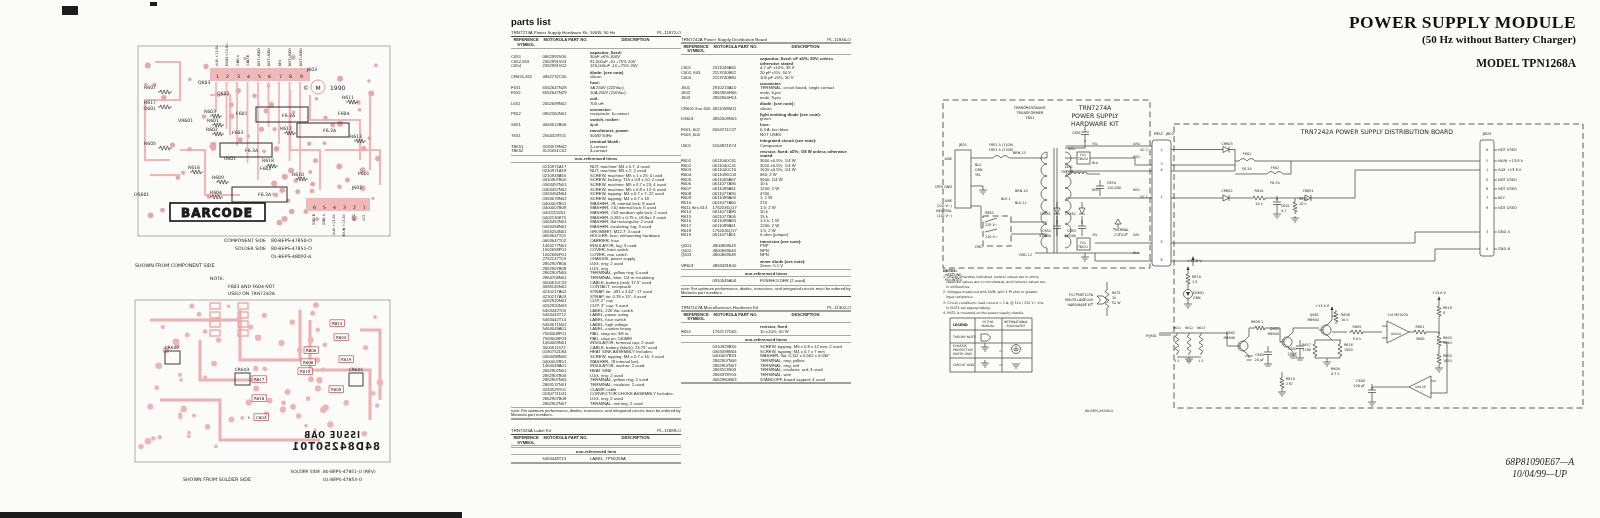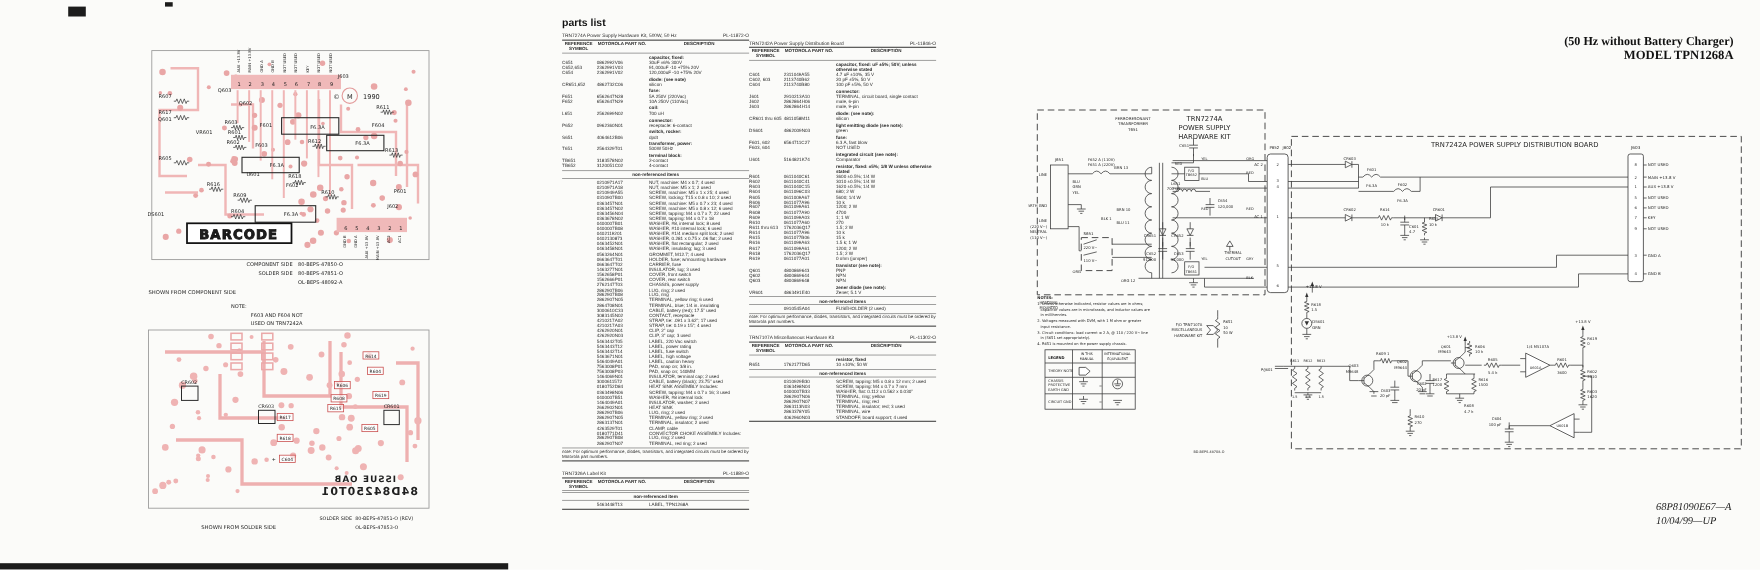--- a/index.html
+++ b/index.html
@@ -39,23 +39,23 @@
   .boardline{fill:none;stroke:#9a9a9a;stroke-width:.8;}
   .trace{stroke:#f0b6b6;fill:none;}
   .trace2{stroke:#eeb0b0;fill:none;}
   .fusebox{fill:none;stroke:#2a2a2a;stroke-width:1;}
   .blkbox{fill:none;stroke:#2a2a2a;stroke-width:.9;}
   .pinkrect{fill:#f0b9b9;}
   
   #titleblock{position:absolute;right:24px;top:12px;text-align:right;color:#111;
               font-family:"Liberation Serif",serif;font-weight:bold;}
   #titleblock .t1{font-size:17.5px;letter-spacing:.4px;}
-  #titleblock .t2{font-size:11px;margin-top:20px;}
-  #titleblock .t3{font-size:11.5px;margin-top:1px;}
-  #docnum{position:absolute;right:26px;top:456px;text-align:left;color:#222;
+  #titleblock .t2{font-size:11px;margin-top:0;}
+  #titleblock .t3{font-size:11.5px;margin-top:12px;}
+  #docnum{position:absolute;right:26px;top:456px;text-align:center;color:#222;
           font-family:"Liberation Serif",serif;font-style:italic;font-size:9.5px;line-height:12px;}
 </style>
 </head>
 <body>
 
 <div id="page">
   <div class="mark" id="m1"></div>
   <div class="mark" id="m2"></div>
   <div class="mark" id="m3"></div>
 
@@ -1453,20 +1453,21 @@
         <text x="18" y="259" font-size="3.2">CHASSIS</text>
         <text x="18" y="263" font-size="3.2">PROTECTIVE</text>
         <text x="18" y="267" font-size="3.2">EARTH GND</text>
         <text x="64" y="264" font-size="3.4">=</text>
         <text x="18" y="278" font-size="3.2">CIRCUIT GND</text>
         <text x="64" y="278" font-size="3.4">=</text>
       </g>
   </svg>
 
   <div id="titleblock">
+    <div class="t1">POWER SUPPLY MODULE</div>
     <div class="t2">(50 Hz without Battery Charger)</div>
     <div class="t3">MODEL TPN1268A</div>
   </div>
   <div id="docnum">
     <div>68P81090E67—A</div>
     <div>10/04/99—UP</div>
   </div>
 </div>
 
 </body></html>

